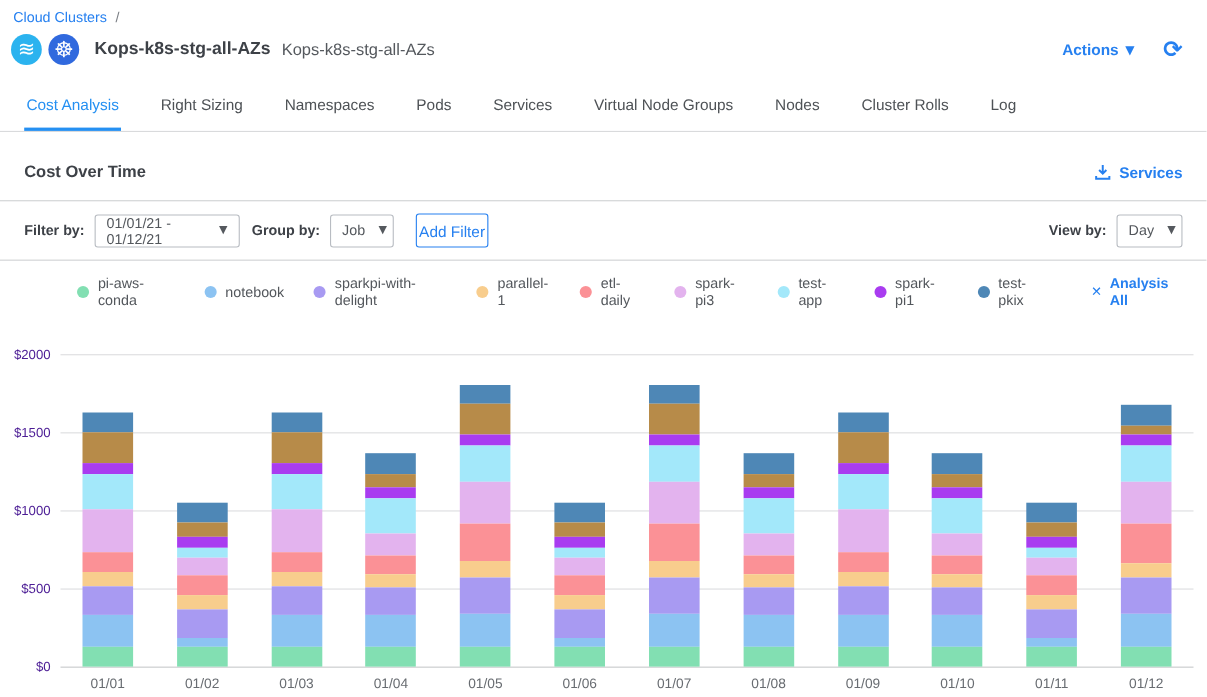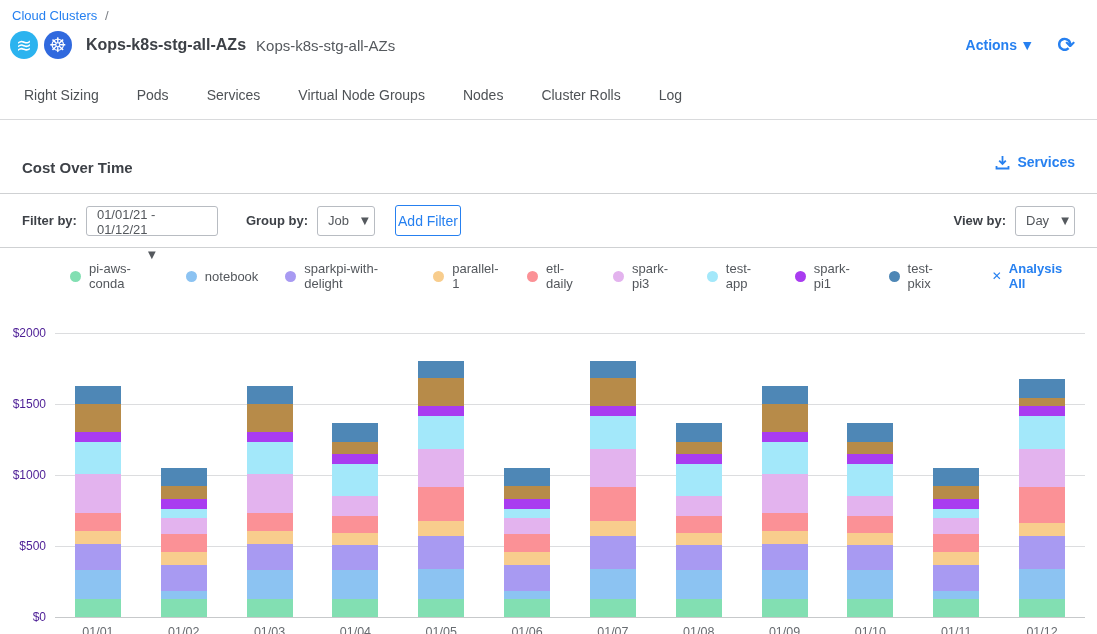--- a/index.html
+++ b/index.html
@@ -26,29 +26,29 @@
   .actions-btn .caret { font-size:11px; }
   .refresh { color:#2680f0; font-size:21px; font-weight:bold; cursor:pointer; line-height:1; }
 
   
   .tabs { display:flex; gap:34px; padding:0 22px; border-bottom:1px solid #d9dadc; }
   .tab { font-size:14px; color:#4e5256; padding:16px 2px 13px; cursor:pointer; border-bottom:3px solid transparent; }
   .tab.active { color:#2590f2; border-bottom-color:#2590f2; }
 
   
   .section-head { display:flex; justify-content:space-between; align-items:center; padding:28px 22px 17px; border-bottom:1px solid #cfd1d3; }
-  .section-title { font-size:15px; font-weight:bold; color:#3d4147;margin-top:11px; }
+  .section-title { font-size:15px; font-weight:bold; color:#3d4147; }
   .download { display:flex; align-items:center; gap:7px; font-size:14px; font-weight:bold; color:#2680f0; cursor:pointer; }
 
   
   .filter-row { display:flex; align-items:center; padding:11px 22px; border-bottom:1px solid #cfd1d3; }
   .flabel { font-size:13px; font-weight:bold; color:#3d4147; margin-right:9px; }
   .dropdown { display:flex; align-items:center; justify-content:space-between; border:1px solid #b8bcc2; border-radius:3px; height:30px; padding:0 10px; font-size:13px; color:#53575c; cursor:pointer; background:#fff; gap:12px; }
   .dropdown .caret { font-size:10px; color:#55595e; }
-  .dd-date { width:132px; margin-right:28px;flex-direction:column; }
+  .dd-date { width:132px; margin-right:11px; }
   .dd-group { width:58px; margin-right:20px; }
   .dd-view { width:60px; }
   .add-filter { border:1px solid #2680f0; color:#2680f0; background:#fff; font-size:14px; font-weight:normal; border-radius:3px; height:31px; padding:0 2px; cursor:pointer; font-family:inherit; }
   .filter-right { margin-left:auto; display:flex; align-items:center; }
 
   
   .legend { display:flex; align-items:center; padding:13px 22px 10px 70px; gap:27px; }
   .legend-item { display:flex; align-items:center; gap:8px; font-size:13px; color:#53575c; cursor:pointer; }
   .dot { width:11px; height:11px; border-radius:50%; flex:none; }
   .deselect { display:flex; align-items:center; gap:7px; font-size:13px; font-weight:bold; color:#2680f0; cursor:pointer; margin-left:14px; }
@@ -83,21 +83,23 @@
       <span class="actions-btn">
         <span>Actions</span>
         <span class="caret ico">▼</span>
       </span>
       <span class="refresh ico">⟳</span>
     </span>
   </div>
 </div>
 
 <nav class="tabs">
+    <span class="tab active">Cost Analysis</span>
     <span class="tab">Right Sizing</span>
+    <span class="tab">Namespaces</span>
     <span class="tab">Pods</span>
     <span class="tab">Services</span>
     <span class="tab">Virtual Node Groups</span>
     <span class="tab">Nodes</span>
     <span class="tab">Cluster Rolls</span>
     <span class="tab">Log</span>
   </nav>
 
 <div class="section-head">
   <span class="section-title">Cost Over Time</span>

